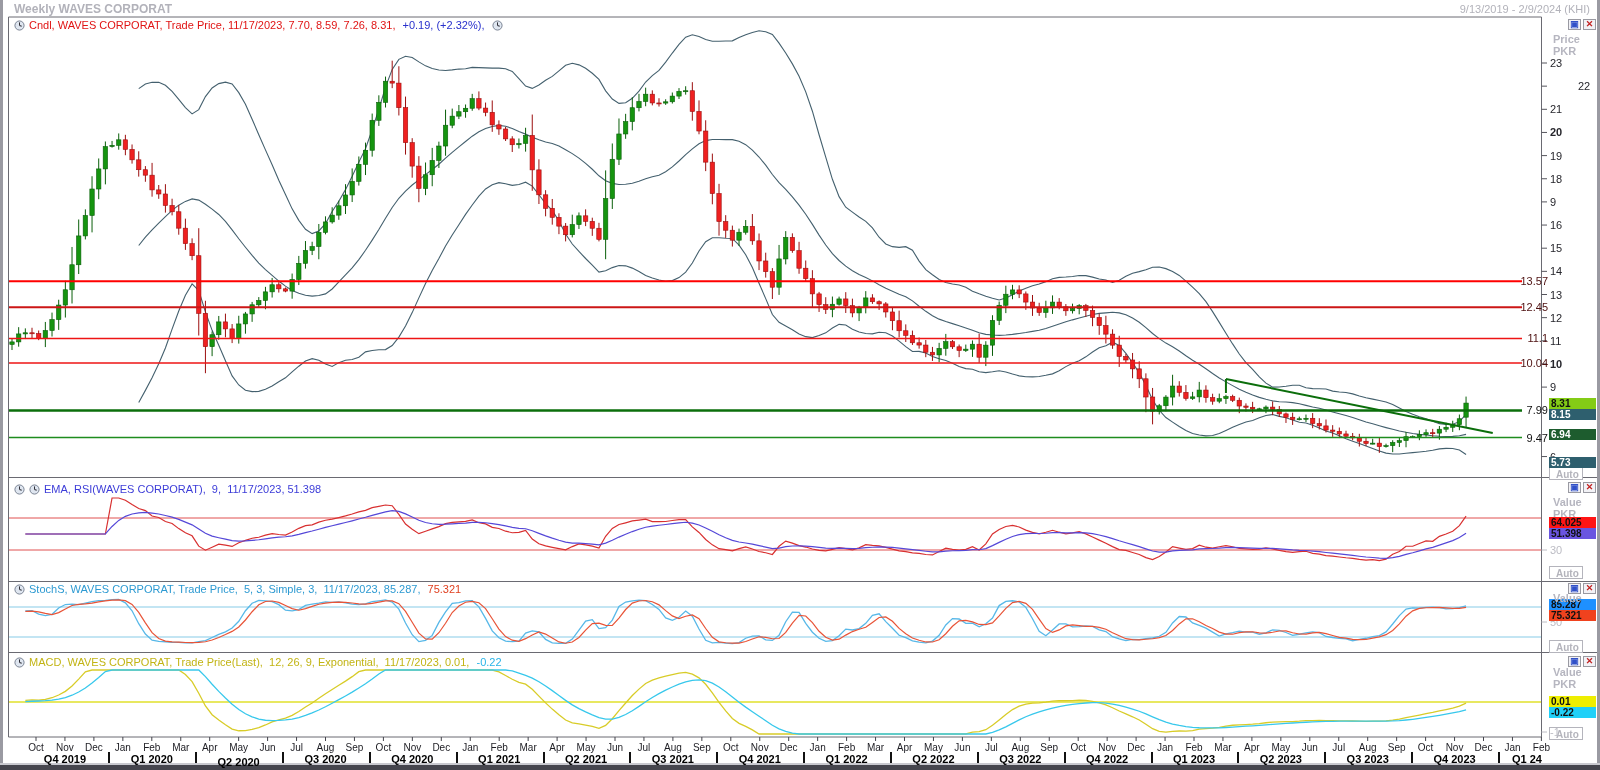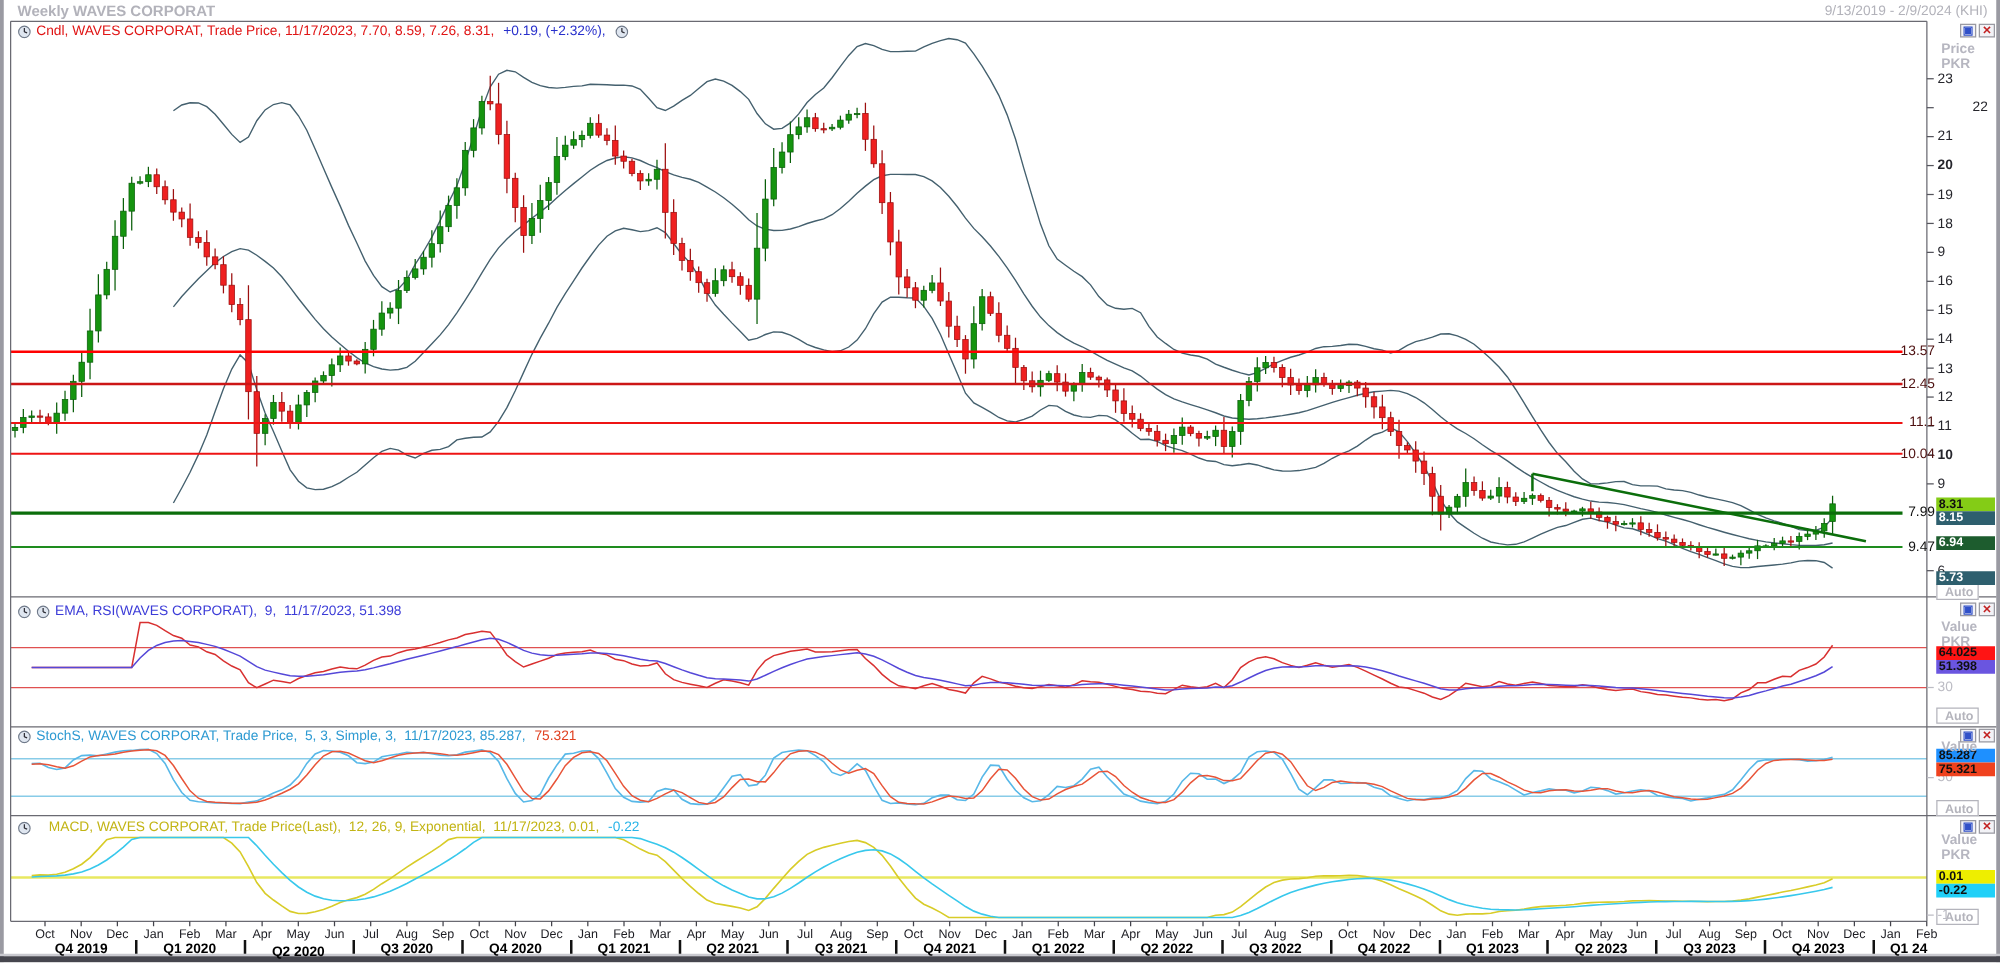--- a/index.html
+++ b/index.html
@@ -623,21 +623,21 @@
       </svg>
       <span class="legend-seg" style="color: rgb(45, 154, 210);">StochS, WAVES CORPORAT, Trade Price,  5, 3, Simple, 3,  11/17/2023, 85.287, </span>
       <span class="legend-seg" style="color: rgb(224, 64, 32);">75.321</span>
     </div>
   <div class="legend-row" id="legend-macd" style="left:14px;top:656px;">
       <svg viewBox="0 0 12 12" class="clockicon">
         <circle cx="6" cy="6" r="5" fill="#dfe6f0" stroke="#707a8a"></circle>
         <line x1="6" y1="6" x2="6" y2="2.6" stroke="#303038" stroke-width="1.1"></line>
         <line x1="6" y1="6" x2="8.4" y2="6.8" stroke="#303038" stroke-width="1.1"></line>
       </svg>
-      <span class="legend-seg" style="color: rgb(194, 180, 20); margin-left: 10px;">MACD, WAVES CORPORAT, Trade Price(Last),  12, 26, 9, Exponential,  11/17/2023, 0.01, </span>
+      <span class="legend-seg" style="color: rgb(194, 180, 20);">MACD, WAVES CORPORAT, Trade Price(Last),  12, 26, 9, Exponential,  11/17/2023, 0.01, </span>
       <span class="legend-seg" style="color: rgb(40, 180, 232);">-0.22</span>
     </div>
 
   <div class="winbtns" style="left:1568px;top:19px;">
     <button class="winbtn min">▣</button>
     <button class="winbtn close">✕</button>
   </div>
   <div class="winbtns" style="left:1568px;top:482px;">
     <button class="winbtn min">▣</button>
     <button class="winbtn close">✕</button>

